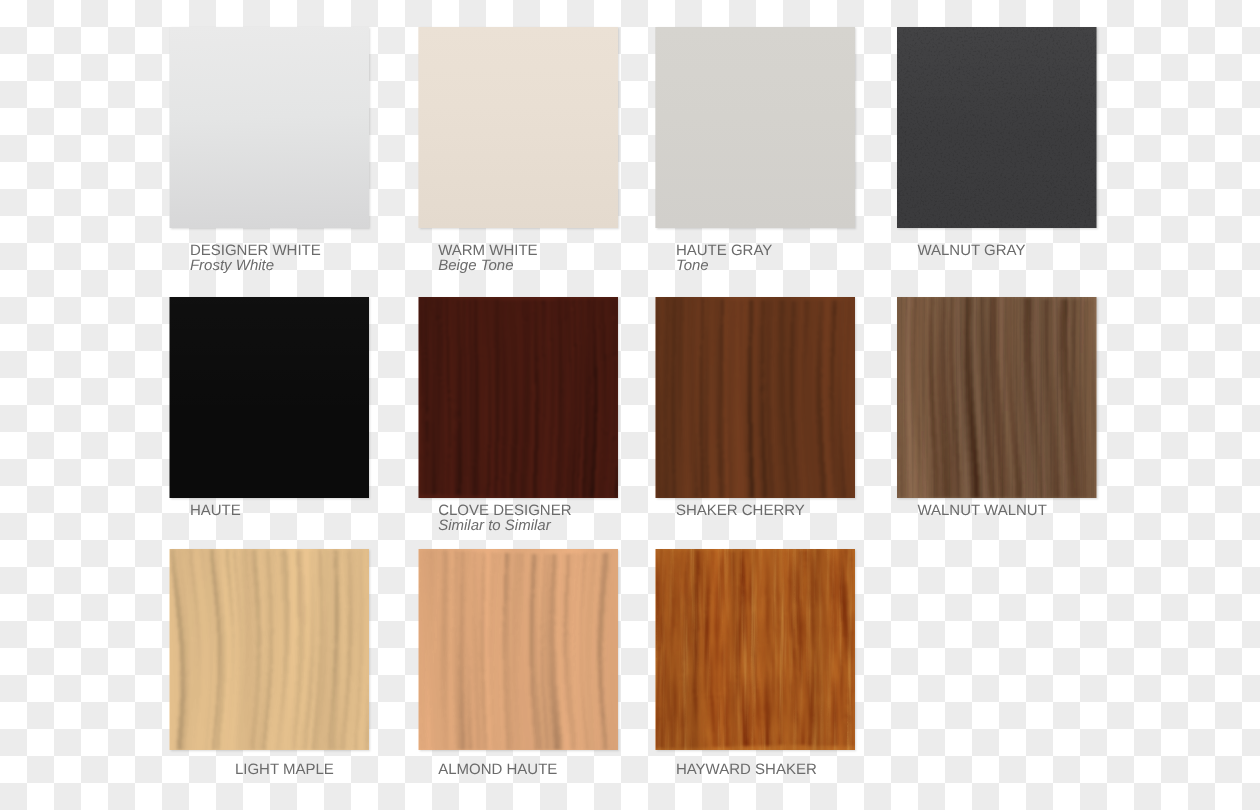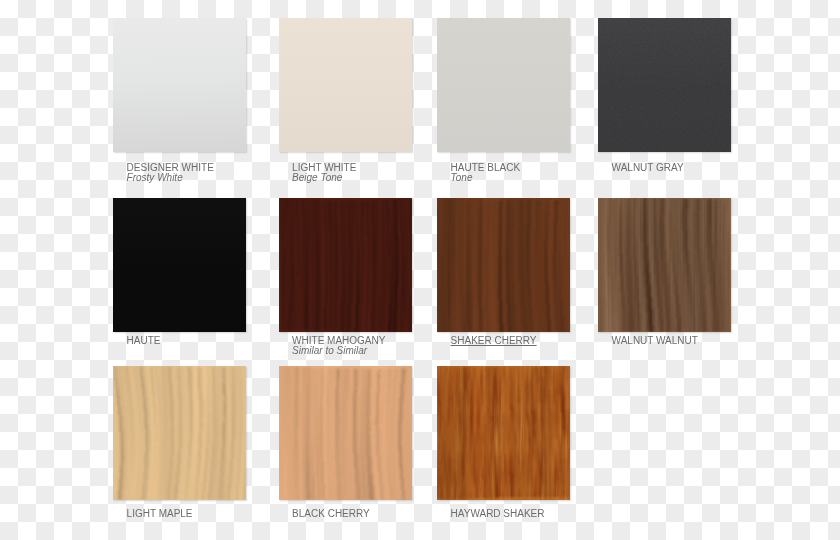--- a/index.html
+++ b/index.html
@@ -195,28 +195,28 @@
       <div class="sw" style="background: rgb(230, 231, 231);">
         <div class="sheen" style="background: linear-gradient(178deg, rgb(234, 234, 234) 0%, rgb(228, 229, 229) 45%, rgb(214, 214, 215) 100%);"></div>
       </div>
       <div class="lbl l1" style="top: 144.7px;">DESIGNER WHITE</div>
       <div class="lbl l2" style="top: 154.7px;">Frosty White</div>
     </div>
     <div class="cell" style="left: 278.5px; top: 18px;">
       <div class="sw" style="background: rgb(233, 222, 210);">
         <div class="sheen" style="background: linear-gradient(rgb(235, 225, 213) 0%, rgb(233, 223, 211) 40%, rgb(228, 218, 206) 100%);"></div>
       </div>
-      <div class="lbl l1" style="top: 144.7px;">LIGHT WHITE</div>
+      <div class="lbl l1" style="top: 144.7px;">WARM WHITE</div>
       <div class="lbl l2" style="top: 154.7px;">Beige Tone</div>
     </div>
     <div class="cell" style="left: 437px; top: 18px;">
       <div class="sw" style="background: rgb(210, 208, 203);">
         <div class="sheen" style="background: linear-gradient(rgb(214, 212, 207) 0%, rgb(212, 210, 205) 45%, rgb(209, 207, 203) 100%);"></div>
       </div>
-      <div class="lbl l1" style="top: 144.7px;">HAUTE BLACK</div>
+      <div class="lbl l1" style="top: 144.7px;">HAUTE GRAY</div>
       <div class="lbl l2" style="top: 154.7px;">Tone</div>
     </div>
     <div class="cell" style="left: 598px; top: 18px;">
       <div class="sw" style="background: rgb(60, 60, 62);">
         <div class="sheen" style="background: linear-gradient(rgba(255, 255, 255, 0.035) 0%, rgba(255, 255, 255, 0) 55%, rgba(0, 0, 0, 0.02) 100%);"></div>
         <div class="speck">
           <svg width="133" height="134" xmlns="http://www.w3.org/2000/svg">
             <rect width="133" height="134" filter="url(#speckle)"></rect>
           </svg>
         </div>
@@ -231,33 +231,33 @@
     </div>
     <div class="cell" style="left: 278.5px; top: 198px;">
       <div class="sw" style="background: rgb(93, 32, 20);">
         <svg class="grain" style="mix-blend-mode:multiply" width="133" height="134" xmlns="http://www.w3.org/2000/svg">
           <rect width="133" height="134" filter="url(#cloveA)"></rect>
         </svg>
         <svg class="grain" style="mix-blend-mode:multiply" width="133" height="134" xmlns="http://www.w3.org/2000/svg">
           <rect width="133" height="134" filter="url(#cloveB)"></rect>
         </svg>
       </div>
-      <div class="lbl l1" style="top: 138.2px;">WHITE MAHOGANY</div>
+      <div class="lbl l1" style="top: 138.2px;">CLOVE DESIGNER</div>
       <div class="lbl l2" style="top: 148.2px;">Similar to Similar</div>
     </div>
     <div class="cell" style="left: 437px; top: 198px;">
       <div class="sw" style="background: rgb(126, 66, 33);">
         <svg class="grain" style="mix-blend-mode:multiply" width="133" height="134" xmlns="http://www.w3.org/2000/svg">
           <rect width="133" height="134" filter="url(#shakerA)"></rect>
         </svg>
         <svg class="grain" style="mix-blend-mode:multiply" width="133" height="134" xmlns="http://www.w3.org/2000/svg">
           <rect width="133" height="134" filter="url(#shakerB)"></rect>
         </svg>
       </div>
-      <div class="lbl l1" style="top: 138.2px; text-decoration: underline;">SHAKER CHERRY</div>
+      <div class="lbl l1" style="top: 138.2px;">SHAKER CHERRY</div>
     </div>
     <div class="cell" style="left: 598px; top: 198px;">
       <div class="sw" style="background: rgb(152, 116, 86);">
         <svg class="grain" style="mix-blend-mode:multiply" width="133" height="134" xmlns="http://www.w3.org/2000/svg">
           <rect width="133" height="134" filter="url(#walnutA)"></rect>
         </svg>
         <svg class="grain" style="mix-blend-mode:multiply" width="133" height="134" xmlns="http://www.w3.org/2000/svg">
           <rect width="133" height="134" filter="url(#walnutB)"></rect>
         </svg>
         <svg class="grain" style="mix-blend-mode:multiply" width="133" height="134" xmlns="http://www.w3.org/2000/svg">
@@ -268,32 +268,32 @@
     </div>
     <div class="cell" style="left: 113px; top: 366px;">
       <div class="sw" style="background: rgb(244, 205, 150);">
         <svg class="grain" style="mix-blend-mode:multiply" width="133" height="134" xmlns="http://www.w3.org/2000/svg">
           <rect width="133" height="134" filter="url(#mapleA)"></rect>
         </svg>
         <svg class="grain" style="mix-blend-mode:multiply" width="133" height="134" xmlns="http://www.w3.org/2000/svg">
           <rect width="133" height="134" filter="url(#mapleB)"></rect>
         </svg>
       </div>
-      <div class="lbl l1" style="top: 142.8px;">LIGHT MAPLE</div>
+      <div class="lbl l1" style="top: 142.8px; padding-left: 30px;">LIGHT MAPLE</div>
     </div>
     <div class="cell" style="left: 278.5px; top: 366px;">
       <div class="sw" style="background: rgb(246, 184, 135);">
         <svg class="grain" style="mix-blend-mode:multiply" width="133" height="134" xmlns="http://www.w3.org/2000/svg">
           <rect width="133" height="134" filter="url(#almondA)"></rect>
         </svg>
         <svg class="grain" style="mix-blend-mode:multiply" width="133" height="134" xmlns="http://www.w3.org/2000/svg">
           <rect width="133" height="134" filter="url(#almondB)"></rect>
         </svg>
       </div>
-      <div class="lbl l1" style="top: 142.8px;">BLACK CHERRY</div>
+      <div class="lbl l1" style="top: 142.8px;">ALMOND HAUTE</div>
     </div>
     <div class="cell" style="left: 437px; top: 366px;">
       <div class="sw" style="background: rgb(208, 117, 39);">
         <svg class="grain" style="mix-blend-mode:multiply" width="133" height="134" xmlns="http://www.w3.org/2000/svg">
           <rect width="133" height="134" filter="url(#haywardA)"></rect>
         </svg>
         <svg class="grain" style="mix-blend-mode:multiply" width="133" height="134" xmlns="http://www.w3.org/2000/svg">
           <rect width="133" height="134" filter="url(#haywardB)"></rect>
         </svg>
         <svg class="grain" style="mix-blend-mode:screen" width="133" height="134" xmlns="http://www.w3.org/2000/svg">

